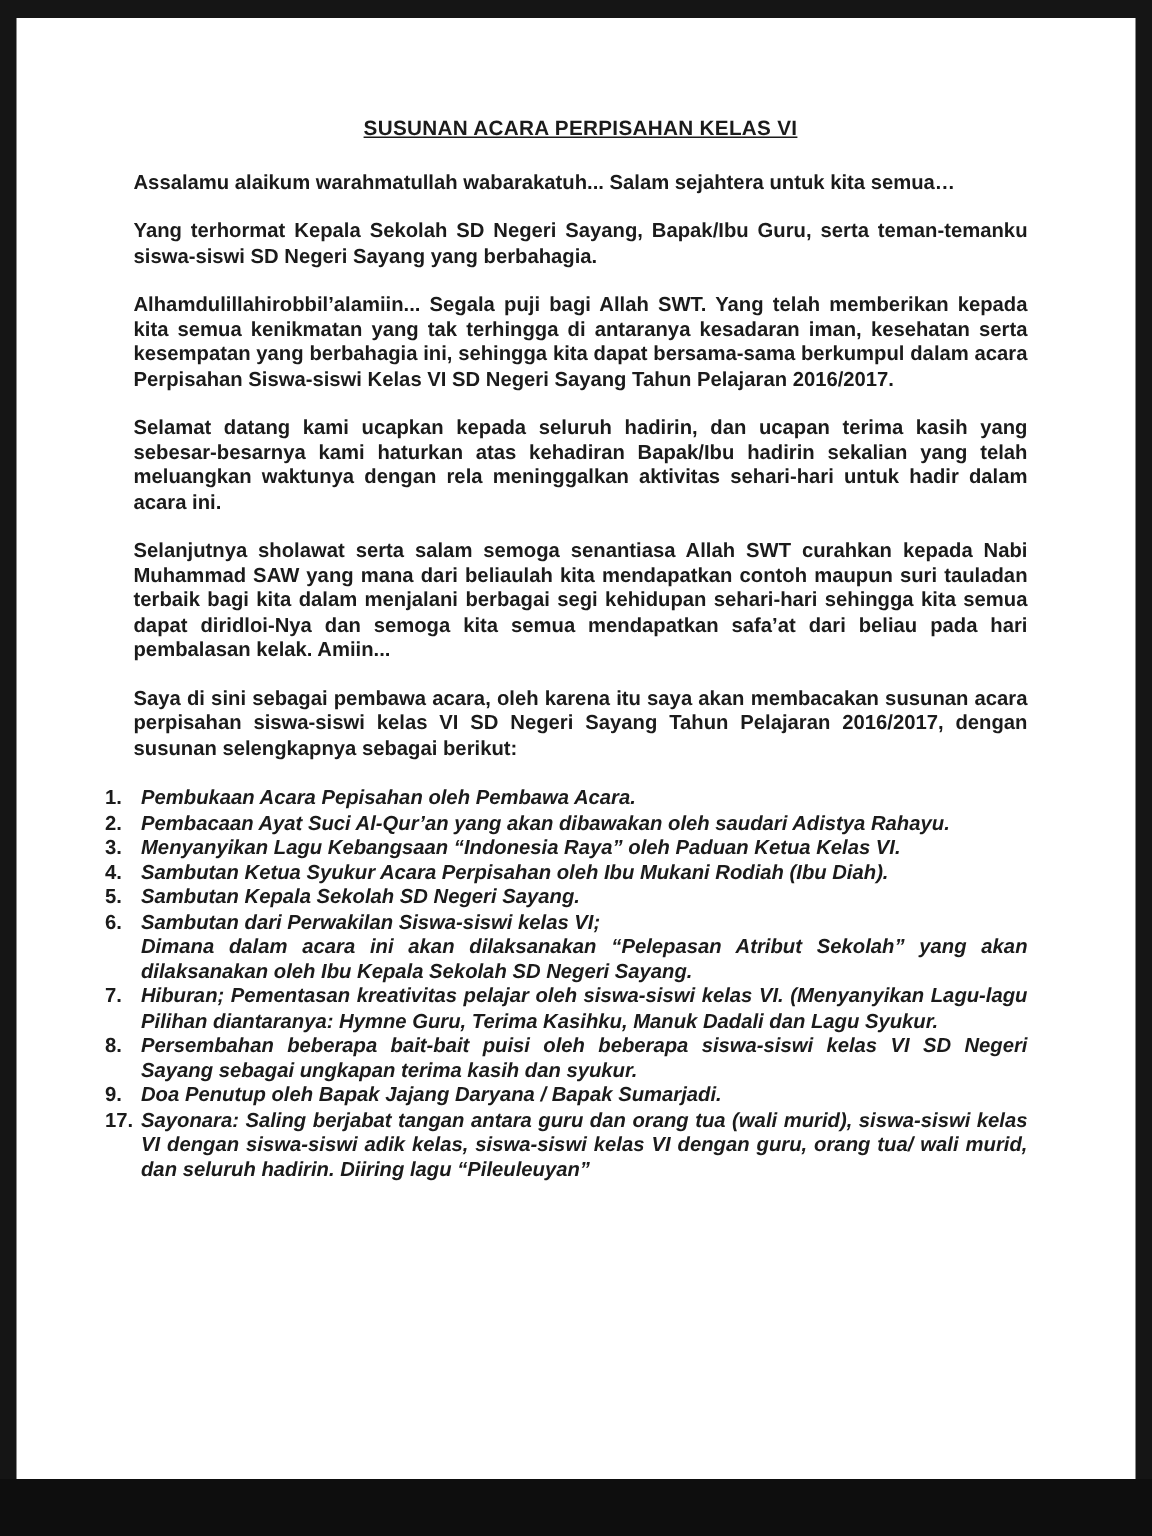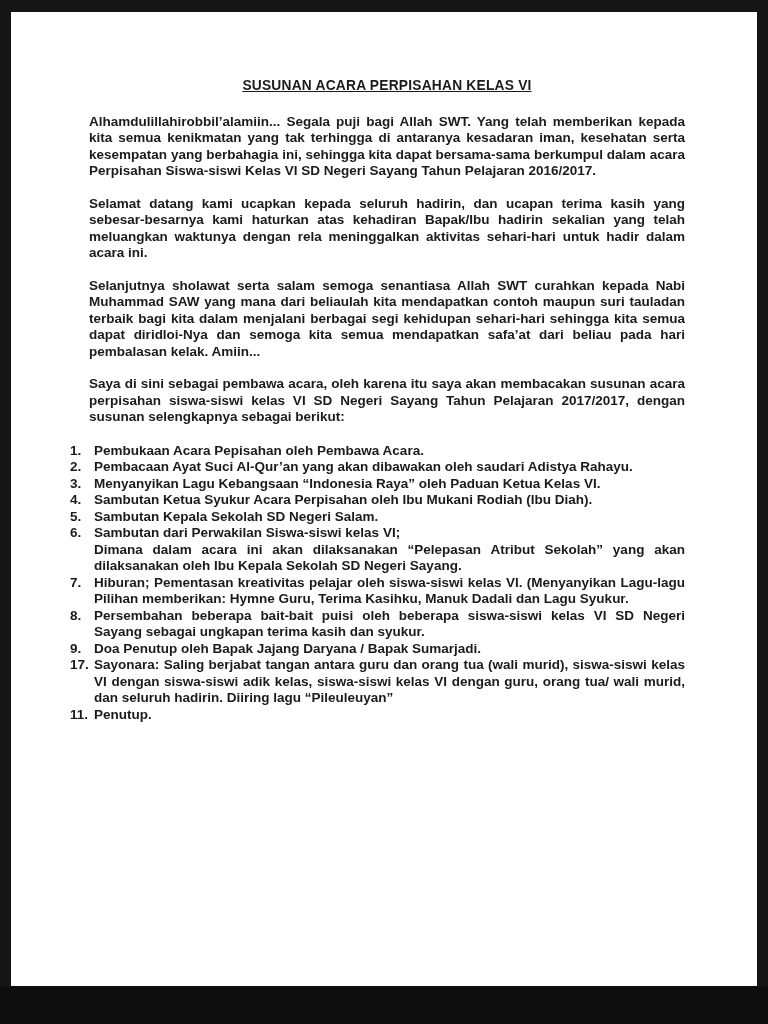--- a/index.html
+++ b/index.html
@@ -50,89 +50,88 @@
     align-items: flex-start;
   }
   .agenda-num {
     flex: 0 0 24px;
     width: 24px;
   }
   .agenda-txt {
     flex: 1;
     text-align: justify;
     white-space: pre-line;
+    font-style: italic;
   }
   .bottom-bar {
     position: absolute;
     left: 0;
     bottom: 0;
     width: 768px;
     height: 38px;
     background: #0e0e0e;
   }
 </style>
 </head>
 <body>
 
 <div class="viewer">
 
   <div class="page">
 
     <h1 class="doc-title">SUSUNAN ACARA PERPISAHAN KELAS VI</h1>
 
+    <p class="para">Assalamu alaikum warahmatullah wabarakatuh... Salam sejahtera untuk kita semua…</p>
+    <p class="para">Yang terhormat Kepala Sekolah SD Negeri Sayang, Bapak/Ibu Guru, serta teman-temanku siswa-siswi SD Negeri Sayang yang berbahagia.</p>
     <p class="para">Alhamdulillahirobbil’alamiin... Segala puji bagi Allah SWT. Yang telah memberikan kepada kita semua kenikmatan yang tak terhingga di antaranya kesadaran iman, kesehatan serta kesempatan yang berbahagia ini, sehingga kita dapat bersama-sama berkumpul dalam acara Perpisahan Siswa-siswi Kelas VI SD Negeri Sayang Tahun Pelajaran 2016/2017.</p>
     <p class="para">Selamat datang kami ucapkan kepada seluruh hadirin, dan ucapan terima kasih yang sebesar-besarnya kami haturkan atas kehadiran Bapak/Ibu hadirin sekalian yang telah meluangkan waktunya dengan rela meninggalkan aktivitas sehari-hari untuk hadir dalam acara ini.</p>
     <p class="para">Selanjutnya sholawat serta salam semoga senantiasa Allah SWT curahkan kepada Nabi Muhammad SAW yang mana dari beliaulah kita mendapatkan contoh maupun suri tauladan terbaik bagi kita dalam menjalani berbagai segi kehidupan sehari-hari sehingga kita semua dapat diridloi-Nya dan semoga kita semua mendapatkan safa’at dari beliau pada hari pembalasan kelak. Amiin...</p>
-    <p class="para">Saya di sini sebagai pembawa acara, oleh karena itu saya akan membacakan susunan acara perpisahan siswa-siswi kelas VI SD Negeri Sayang Tahun Pelajaran 2017/2017, dengan susunan selengkapnya sebagai berikut:</p>
+    <p class="para">Saya di sini sebagai pembawa acara, oleh karena itu saya akan membacakan susunan acara perpisahan siswa-siswi kelas VI SD Negeri Sayang Tahun Pelajaran 2016/2017, dengan susunan selengkapnya sebagai berikut:</p>
 
     <ol class="agenda">
       <li class="agenda-item">
         <span class="agenda-num">1.</span>
         <span class="agenda-txt">Pembukaan Acara Pepisahan oleh Pembawa Acara.</span>
       </li>
       <li class="agenda-item">
         <span class="agenda-num">2.</span>
         <span class="agenda-txt">Pembacaan Ayat Suci Al-Qur’an yang akan dibawakan oleh saudari Adistya Rahayu.</span>
       </li>
       <li class="agenda-item">
         <span class="agenda-num">3.</span>
         <span class="agenda-txt">Menyanyikan Lagu Kebangsaan “Indonesia Raya” oleh Paduan Ketua Kelas VI.</span>
       </li>
       <li class="agenda-item">
         <span class="agenda-num">4.</span>
         <span class="agenda-txt">Sambutan Ketua Syukur Acara Perpisahan oleh Ibu Mukani Rodiah (Ibu Diah).</span>
       </li>
       <li class="agenda-item">
         <span class="agenda-num">5.</span>
-        <span class="agenda-txt">Sambutan Kepala Sekolah SD Negeri Salam.</span>
+        <span class="agenda-txt">Sambutan Kepala Sekolah SD Negeri Sayang.</span>
       </li>
       <li class="agenda-item">
         <span class="agenda-num">6.</span>
         <span class="agenda-txt">Sambutan dari Perwakilan Siswa-siswi kelas VI;
 Dimana dalam acara ini akan dilaksanakan “Pelepasan Atribut Sekolah” yang akan dilaksanakan oleh Ibu Kepala Sekolah SD Negeri Sayang.</span>
       </li>
       <li class="agenda-item">
         <span class="agenda-num">7.</span>
-        <span class="agenda-txt">Hiburan; Pementasan kreativitas pelajar oleh siswa-siswi kelas VI. (Menyanyikan Lagu-lagu Pilihan memberikan: Hymne Guru, Terima Kasihku, Manuk Dadali dan Lagu Syukur.</span>
+        <span class="agenda-txt">Hiburan; Pementasan kreativitas pelajar oleh siswa-siswi kelas VI. (Menyanyikan Lagu-lagu Pilihan diantaranya: Hymne Guru, Terima Kasihku, Manuk Dadali dan Lagu Syukur.</span>
       </li>
       <li class="agenda-item">
         <span class="agenda-num">8.</span>
         <span class="agenda-txt">Persembahan beberapa bait-bait puisi oleh beberapa siswa-siswi kelas VI SD Negeri Sayang sebagai ungkapan terima kasih dan syukur.</span>
       </li>
       <li class="agenda-item">
         <span class="agenda-num">9.</span>
         <span class="agenda-txt">Doa Penutup oleh Bapak Jajang Daryana / Bapak Sumarjadi.</span>
       </li>
       <li class="agenda-item">
         <span class="agenda-num">17.</span>
         <span class="agenda-txt">Sayonara: Saling berjabat tangan antara guru dan orang tua (wali murid), siswa-siswi kelas VI dengan siswa-siswi adik kelas, siswa-siswi kelas VI dengan guru, orang tua/ wali murid, dan seluruh hadirin. Diiring lagu  “Pileuleuyan”</span>
       </li>
-      <li class="agenda-item">
-        <span class="agenda-num">11.</span>
-        <span class="agenda-txt">Penutup.</span>
-      </li>
     </ol>
 
   </div>
 
   <div class="bottom-bar"></div>
 
 </div>
 
 </body></html>

